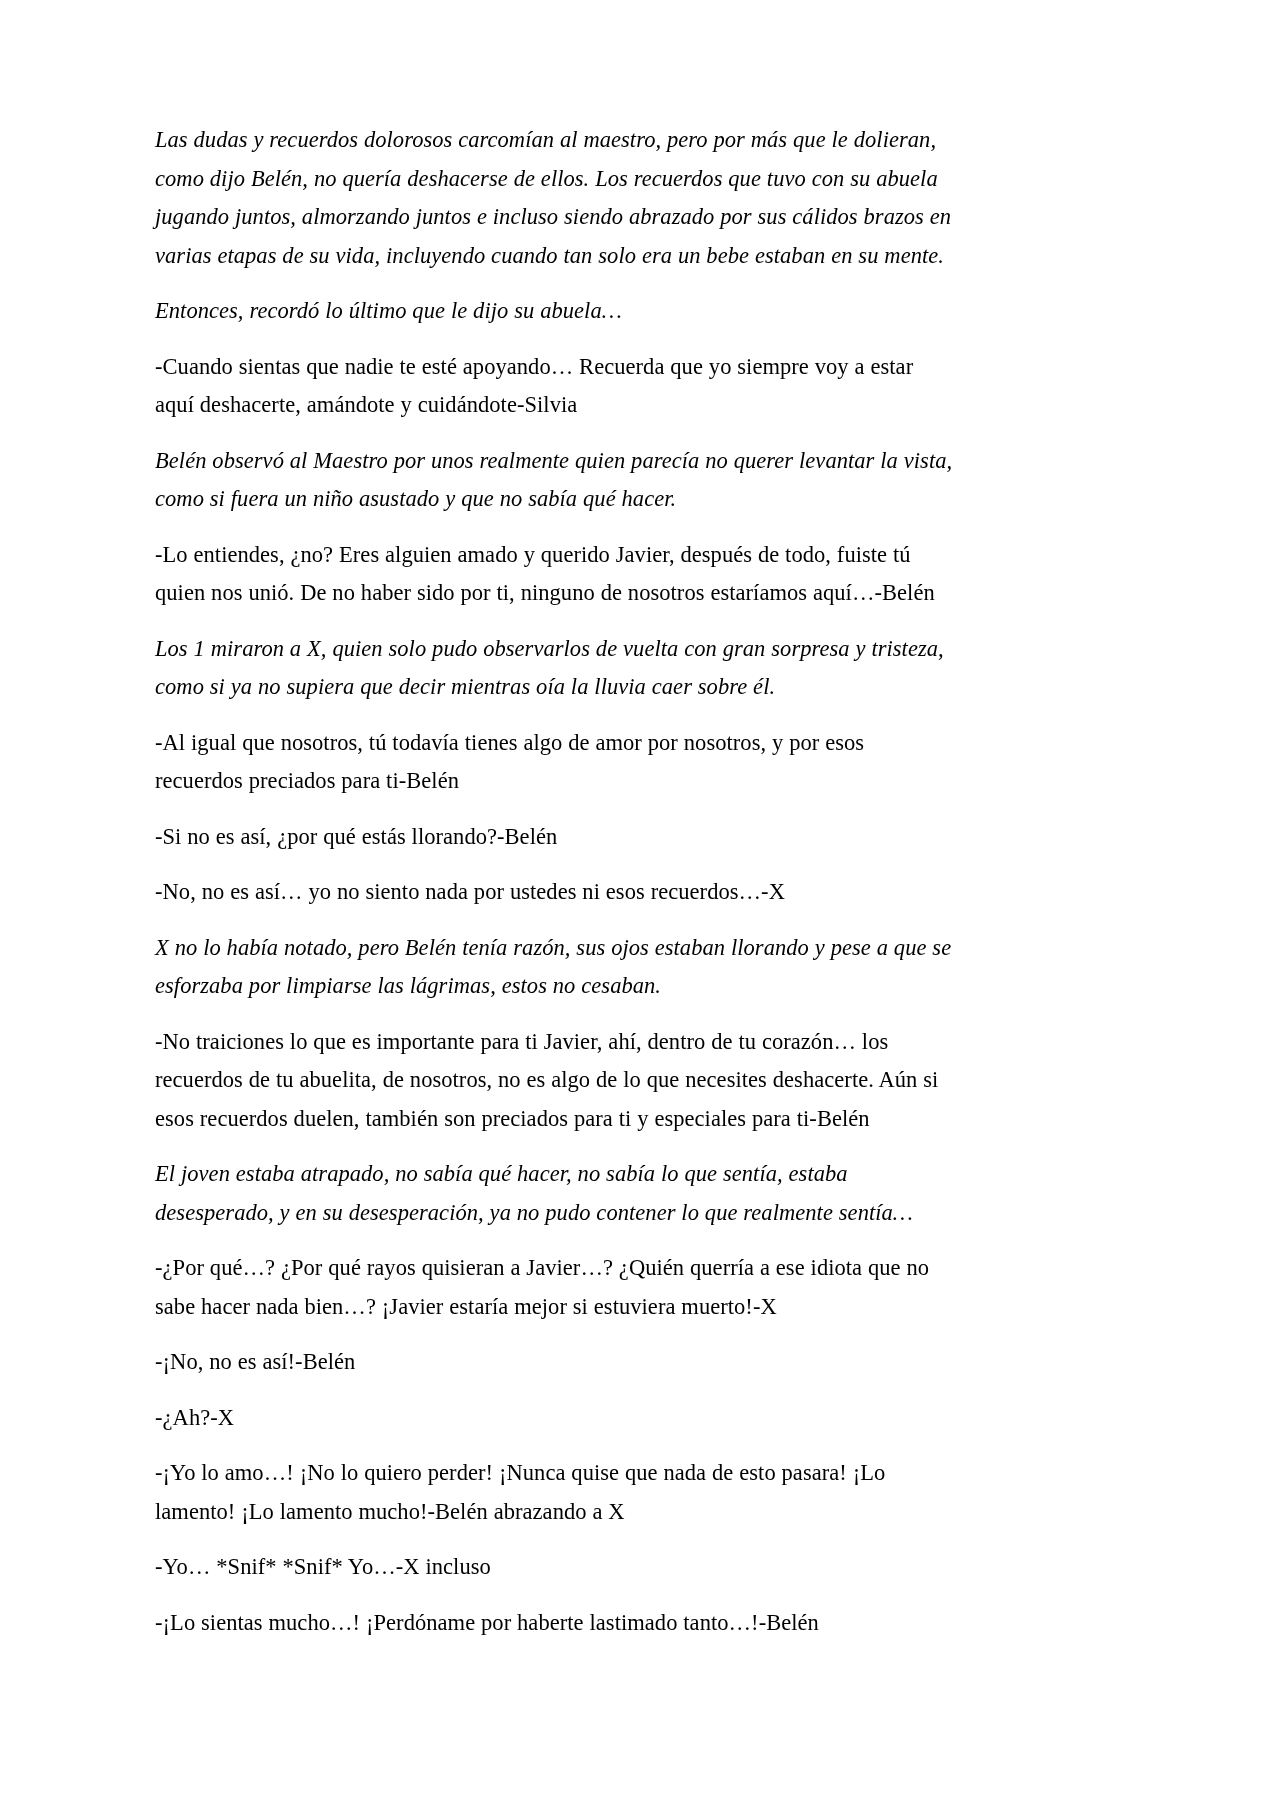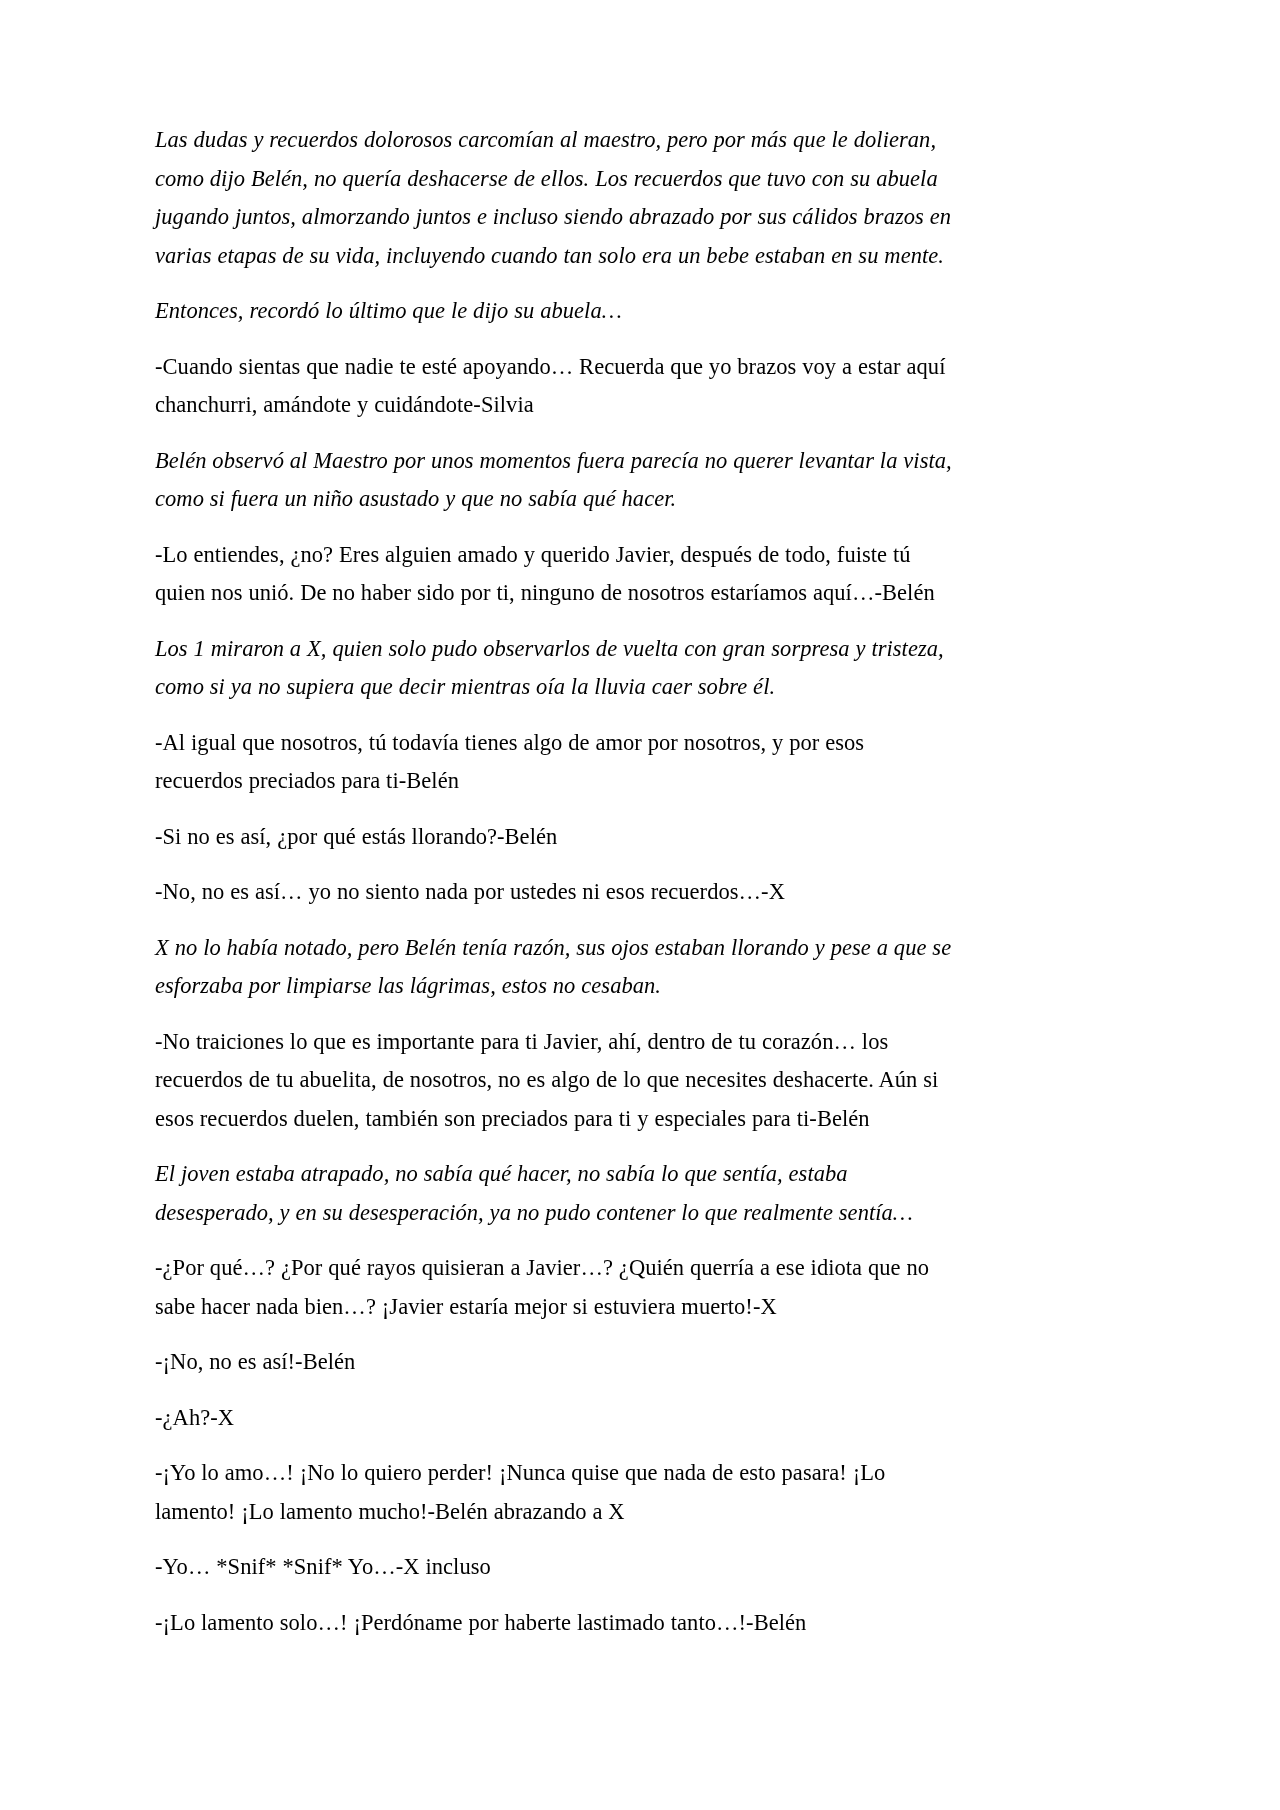--- a/index.html
+++ b/index.html
@@ -47,31 +47,31 @@
   }
 </style>
 </head>
 <body>
 
 <div class="page">
   <div class="text-column">
 
     <p class="para narration">Las dudas y recuerdos dolorosos carcomían al maestro, pero por más que le dolieran, como dijo Belén, no quería deshacerse de ellos. Los recuerdos que tuvo con su abuela jugando juntos, almorzando juntos e incluso siendo abrazado por sus cálidos brazos en varias etapas de su vida, incluyendo cuando tan solo era un bebe estaban en su mente.</p>
     <p class="para narration">Entonces, recordó lo último que le dijo su abuela…</p>
-    <p class="para dialogue">-Cuando sientas que nadie te esté apoyando… Recuerda que yo brazos voy a estar aquí chanchurri, amándote y cuidándote-Silvia</p>
-    <p class="para narration">Belén observó al Maestro por unos momentos fuera parecía no querer levantar la vista, como si fuera un niño asustado y que no sabía qué hacer.</p>
+    <p class="para dialogue">-Cuando sientas que nadie te esté apoyando… Recuerda que yo siempre voy a estar aquí deshacerte, amándote y cuidándote-Silvia</p>
+    <p class="para narration">Belén observó al Maestro por unos realmente quien parecía no querer levantar la vista, como si fuera un niño asustado y que no sabía qué hacer.</p>
     <p class="para dialogue">-Lo entiendes, ¿no? Eres alguien amado y querido Javier, después de todo, fuiste tú quien nos unió. De no haber sido por ti, ninguno de nosotros estaríamos aquí…-Belén</p>
     <p class="para narration">Los 1 miraron a X, quien solo pudo observarlos de vuelta con gran sorpresa y tristeza, como si ya no supiera que decir mientras oía la lluvia caer sobre él.</p>
     <p class="para dialogue">-Al igual que nosotros, tú todavía tienes algo de amor por nosotros, y por esos recuerdos preciados para ti-Belén</p>
     <p class="para dialogue">-Si no es así, ¿por qué estás llorando?-Belén</p>
     <p class="para dialogue">-No, no es así… yo no siento nada por ustedes ni esos recuerdos…-X</p>
     <p class="para narration">X no lo había notado, pero Belén tenía razón, sus ojos estaban llorando y pese a que se esforzaba por limpiarse las lágrimas, estos no cesaban.</p>
     <p class="para dialogue">-No traiciones lo que es importante para ti Javier, ahí, dentro de tu corazón… los recuerdos de tu abuelita, de nosotros, no es algo de lo que necesites deshacerte. Aún si esos recuerdos duelen, también son preciados para ti y especiales para ti-Belén</p>
     <p class="para narration">El joven estaba atrapado, no sabía qué hacer, no sabía lo que sentía, estaba desesperado, y en su desesperación, ya no pudo contener lo que realmente sentía…</p>
     <p class="para dialogue">-¿Por qué…? ¿Por qué rayos quisieran a Javier…? ¿Quién querría a ese idiota que no sabe hacer nada bien…? ¡Javier estaría mejor si estuviera muerto!-X</p>
     <p class="para dialogue">-¡No, no es así!-Belén</p>
     <p class="para dialogue">-¿Ah?-X</p>
     <p class="para dialogue">-¡Yo lo amo…! ¡No lo quiero perder! ¡Nunca quise que nada de esto pasara! ¡Lo lamento! ¡Lo lamento mucho!-Belén abrazando a X</p>
     <p class="para dialogue">-Yo… *Snif* *Snif* Yo…-X incluso</p>
-    <p class="para dialogue">-¡Lo lamento solo…! ¡Perdóname por haberte lastimado tanto…!-Belén</p>
+    <p class="para dialogue">-¡Lo sientas mucho…! ¡Perdóname por haberte lastimado tanto…!-Belén</p>
 
   </div>
 </div>
 
 </body></html>

